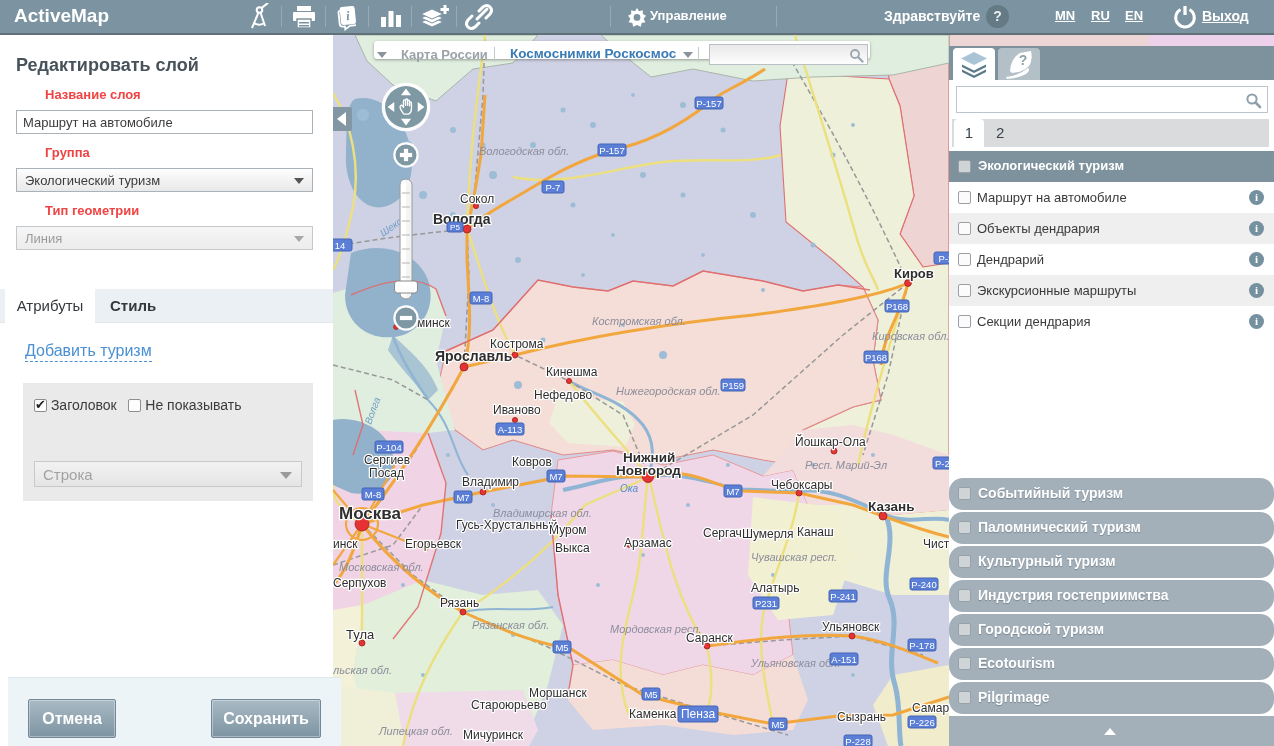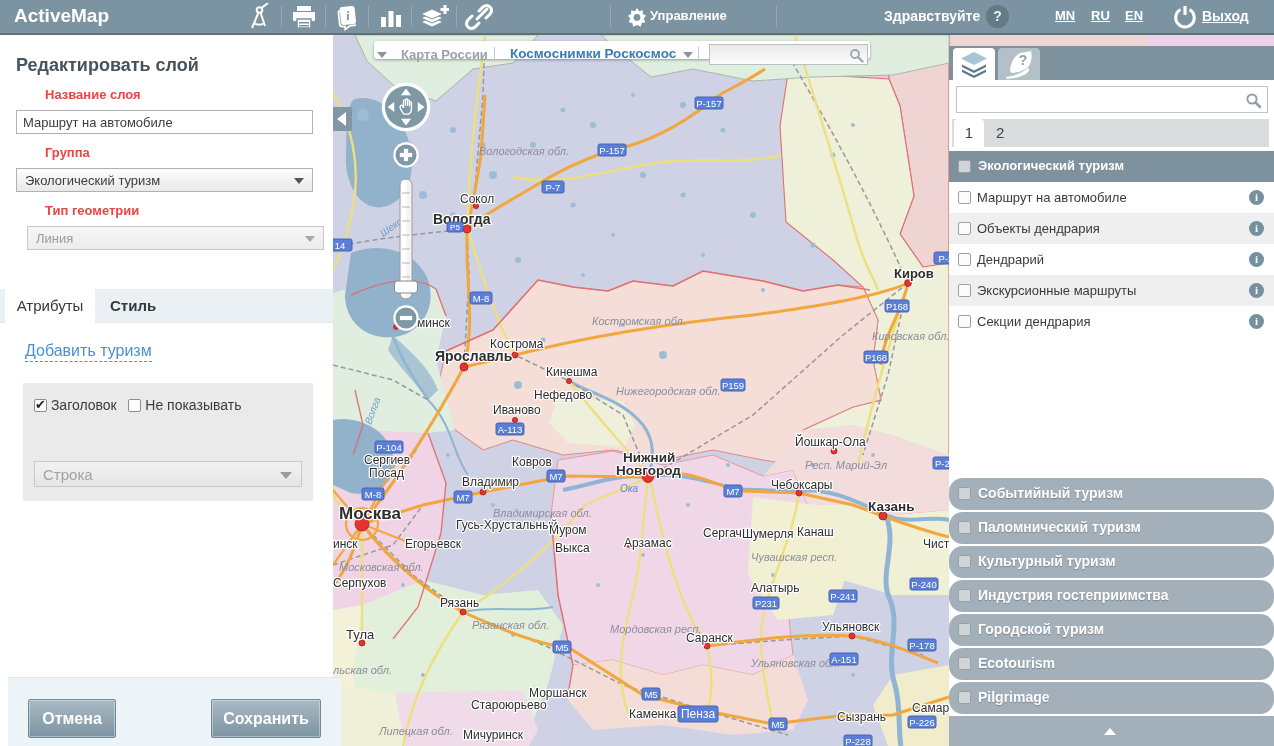--- a/index.html
+++ b/index.html
@@ -16,21 +16,21 @@
 #topbar .qbtn { position:absolute; left:986px; top:5px; width:23px; height:23px; border-radius:50%; background:#647a85; color:#e8eef1; font-size:14px; font-weight:bold; text-align:center; line-height:23px; }
 #topbar .lang { position:absolute; top:8px; font-size:13px; font-weight:bold; color:#fff; text-decoration:underline; }
 #topbar .exit { position:absolute; left:1202px; top:8px; font-size:14px; font-weight:bold; color:#fff; text-decoration:underline; }
 
 #left { position:absolute; left:0; top:35px; width:333px; height:711px; background:#fff; }
 #left h1 { font-size:18px; font-weight:bold; color:#47525b; position:absolute; left:16px; top:20px; }
 .lbl { position:absolute; left:16px; font-size:13px; font-weight:bold; color:#ef4444;margin-left:29px; }
 .inp { position:absolute; left:16px; width:297px; height:24px; border:1px solid #abb2b8; background:#fff; font-size:13px; color:#3c3c3c; padding:0 6px; font-family:"Liberation Sans",sans-serif; }
 .sel { position:absolute; left:16px; width:297px; height:24px; border:1px solid #abb2b8; background:linear-gradient(#fdfdfd,#e9e9e9); font-size:13px; color:#3c3c3c; line-height:23px; padding:0 8px; }
 .sel .arr { position:absolute; right:8px; top:9px; width:0; height:0; border-left:5px solid transparent; border-right:5px solid transparent; border-top:6px solid #555; }
-.sel.dis { color:#9b9b9b; background:linear-gradient(#f6f6f6,#ececec); border-color:#c4c9cd;margin-left:11px; }
+.sel.dis { color:#9b9b9b; background:linear-gradient(#f6f6f6,#ececec); border-color:#c4c9cd; }
 .sel.dis .arr { border-top-color:#a8a8a8; }
 #tabs { position:absolute; left:0; top:254px; width:333px; height:34px; background:#ebf0f4; border-bottom:1px solid #e0e6ea;text-decoration:underline; }
 #tab1 { position:absolute; left:5px; top:0px; width:90px; height:34px; background:#fff; text-align:center; font-size:15px; color:#33393d; line-height:34px; }
 #tab2 { position:absolute; left:110px; top:0; font-size:15px; font-weight:bold; color:#33393d; line-height:34px; }
 #addattr { position:absolute; left:25px; top:307px; font-size:16px; color:#4a90d2; border-bottom:1px dashed #4a90d2; padding-bottom:1px; }
 #graybox { position:absolute; left:23px; top:348px; width:290px; height:118px; background:#eaeaea; }
 #graybox .cbrow { position:absolute; left:11px; top:14px; font-size:14px; color:#3c3c3c; }
 .cb { display:inline-block; width:13px; height:13px; border:1px solid #8e8e8e; background:#fdfdfd; border-radius:2px; vertical-align:-2px; position:relative; }
 .cb.ck:after { content:"\2714"; position:absolute; left:0px; top:-3px; font-size:13px; color:#222; }
 #graybox .inp2 { position:absolute; left:11px; top:43px; width:268px; height:24px; border:1px solid #c6c6c6; background:#fff; font-size:14px; color:#3c3c3c; padding:0 6px; }

